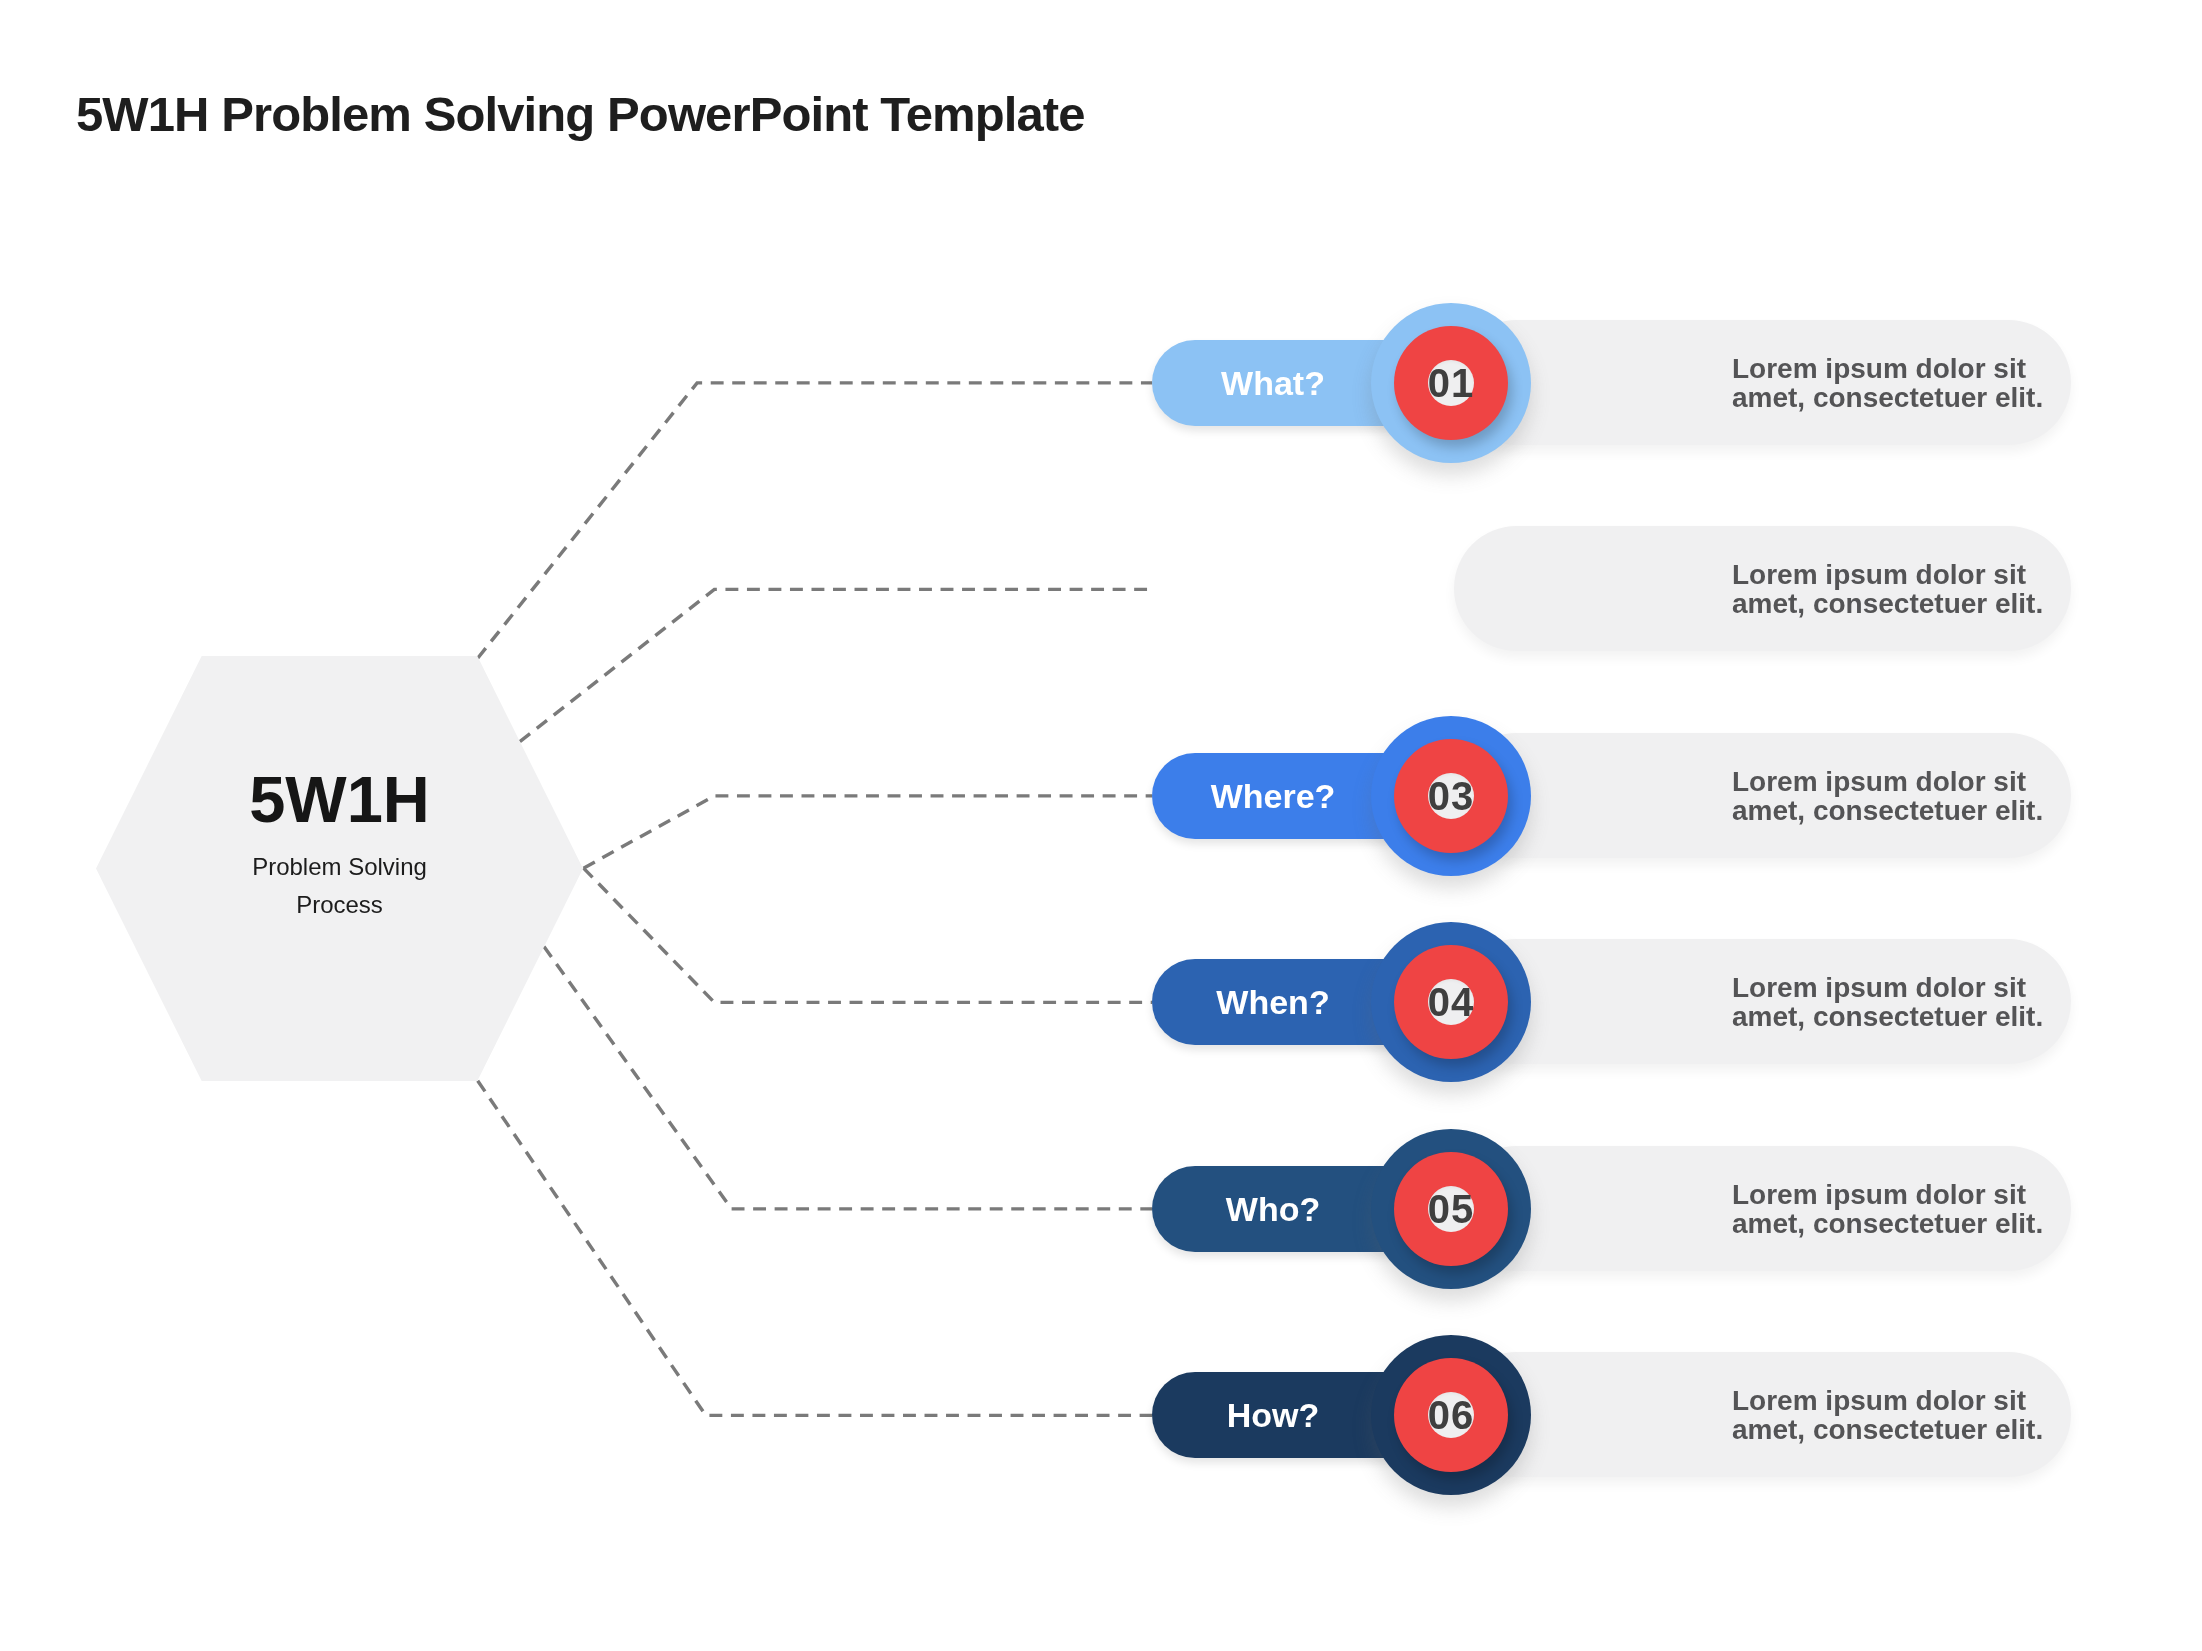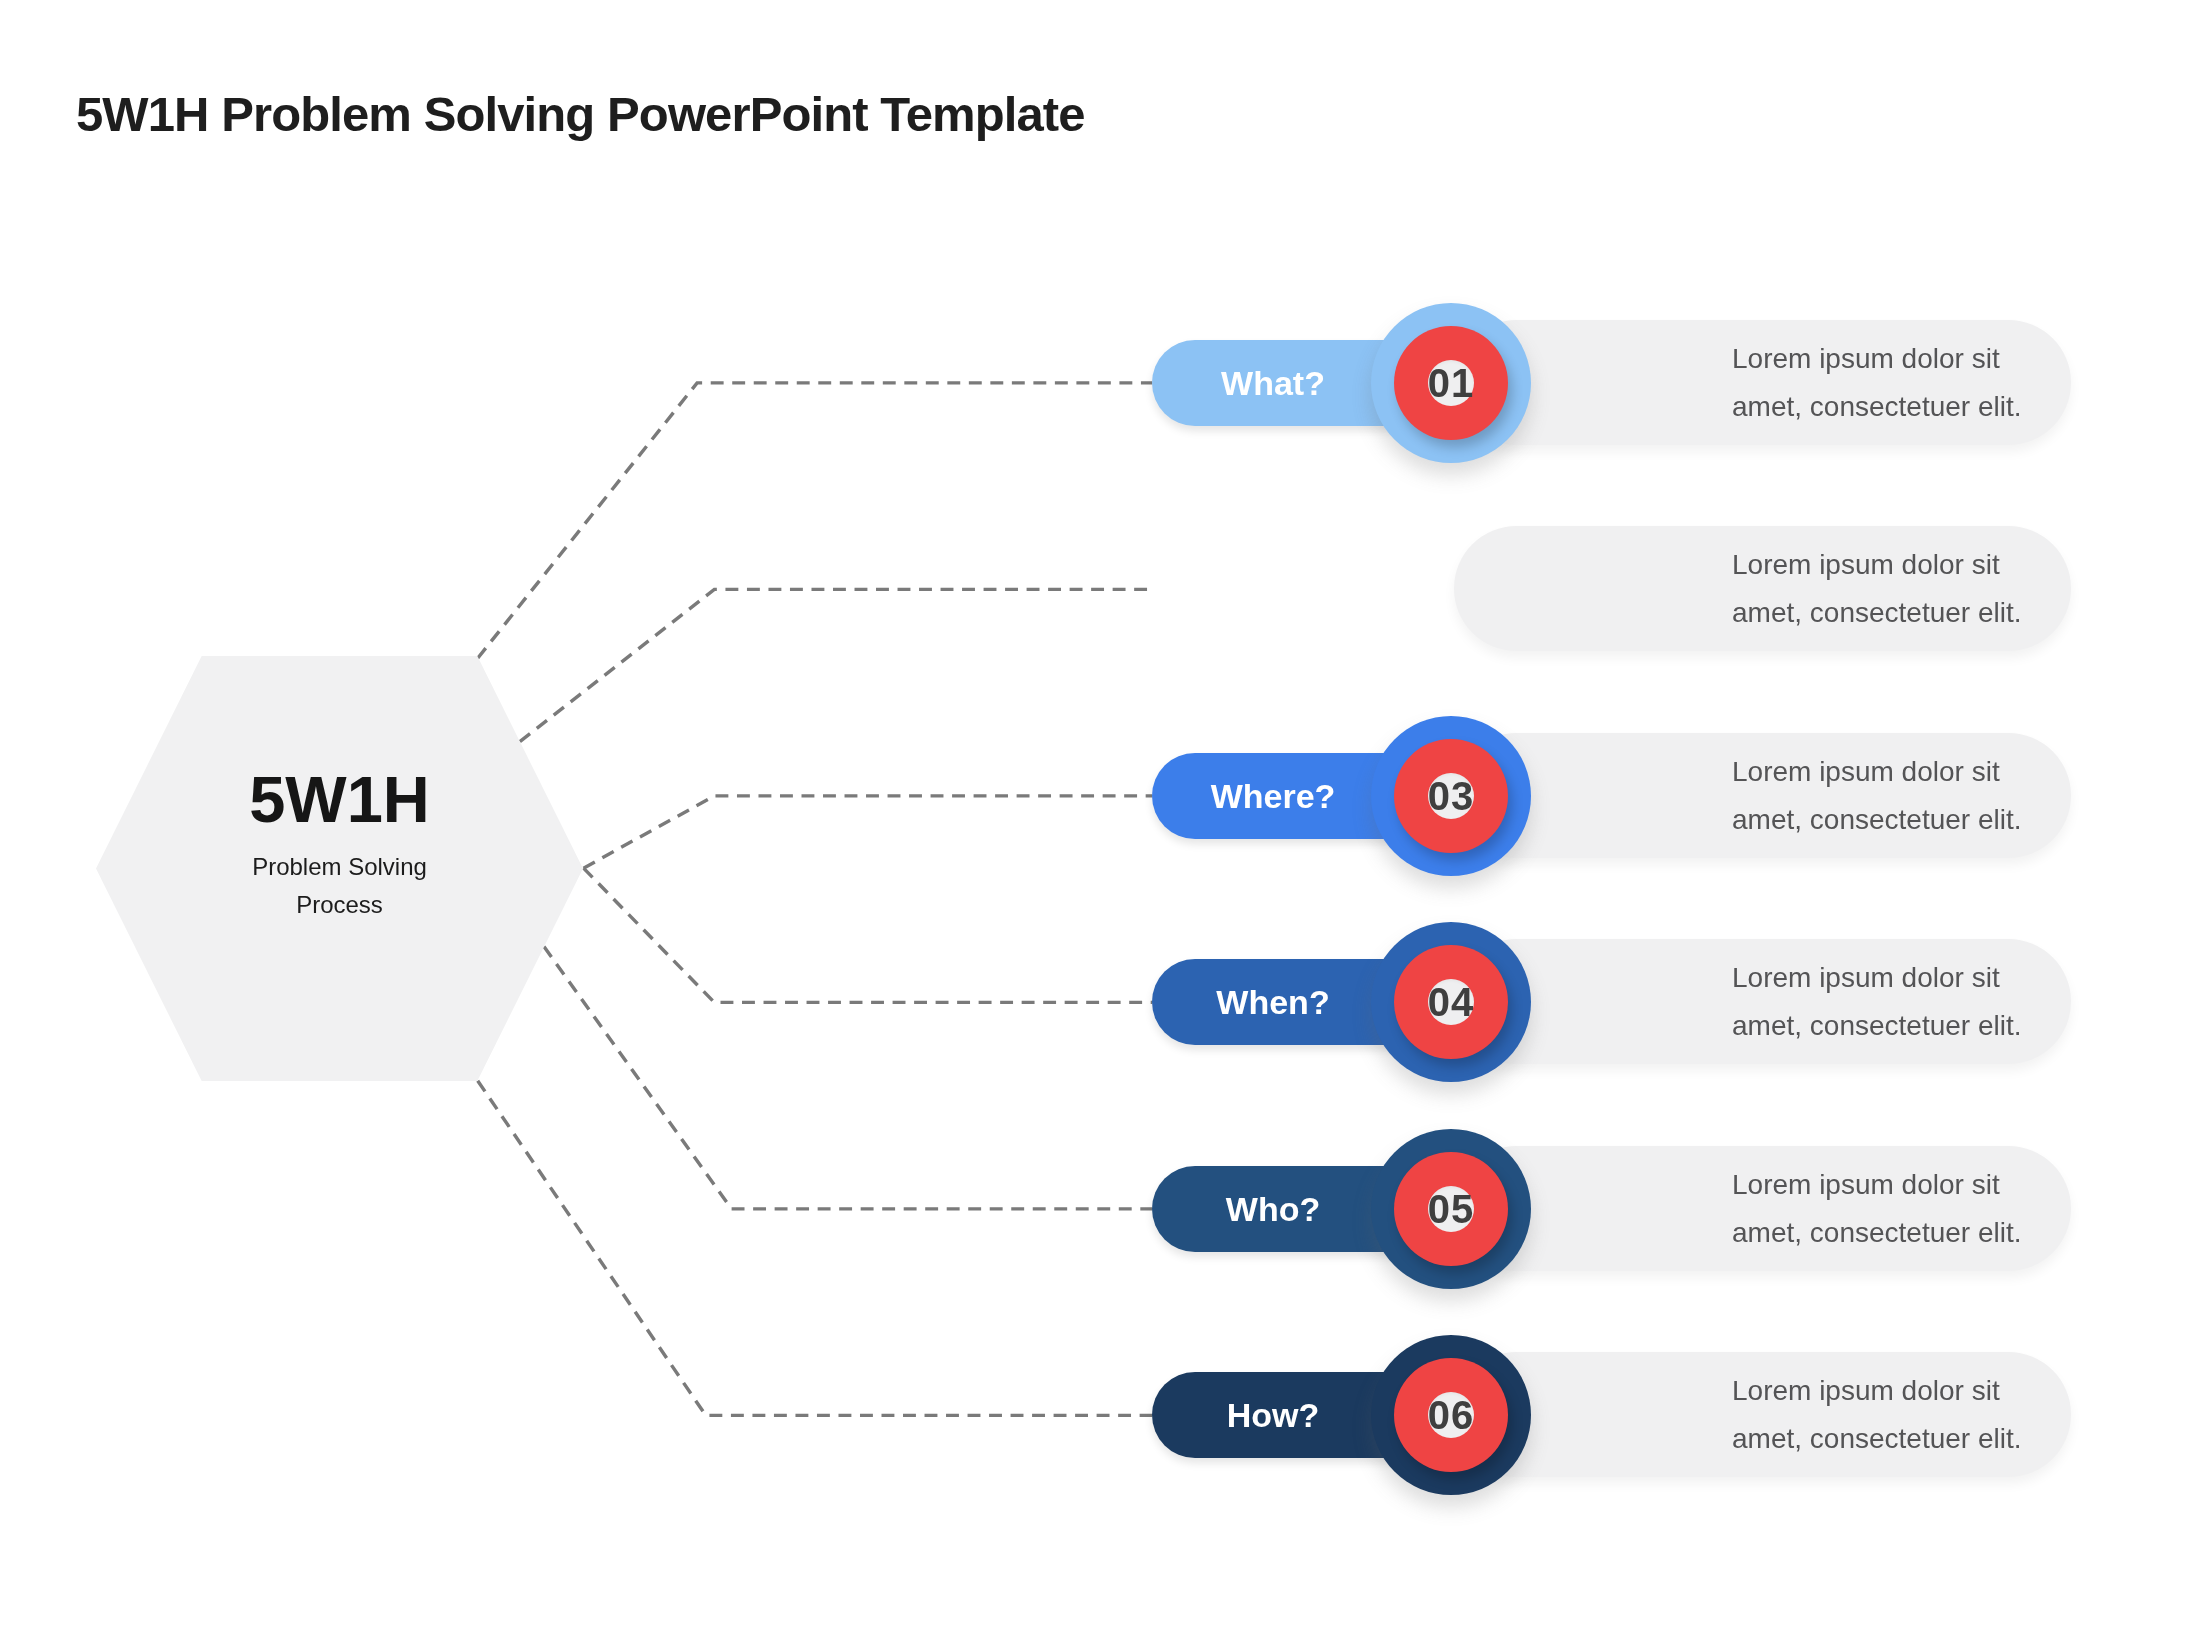--- a/index.html
+++ b/index.html
@@ -26,21 +26,21 @@
   
   .row{position:absolute;left:1152px;width:919px;height:160px;}
   .track{
     position:absolute;left:302px;top:17px;width:617px;height:125px;
     background:#f0f0f1;border-radius:63px;
     box-shadow:0 6.9px 12px rgba(0,0,0,0.05);
     display:flex;align-items:center;
   }
   .desc{
     margin-left:278px;width:370px;
-    font-size:28px;line-height:48px;color:#545456;
+    font-size:28px;line-height:29px;color:#545456;font-weight:bold;
   }
   .pill{
     position:absolute;left:0;top:37px;width:299px;height:86px;
     background:var(--row-color);border-radius:43px 0 0 43px;
     box-shadow:0 5.2px 8.6px rgba(0,0,0,0.10);
     display:flex;align-items:center;justify-content:center;
   }
   .pill-label{
     padding-right:57px;
     font-size:34px;font-weight:bold;color:#ffffff;white-space:nowrap;

